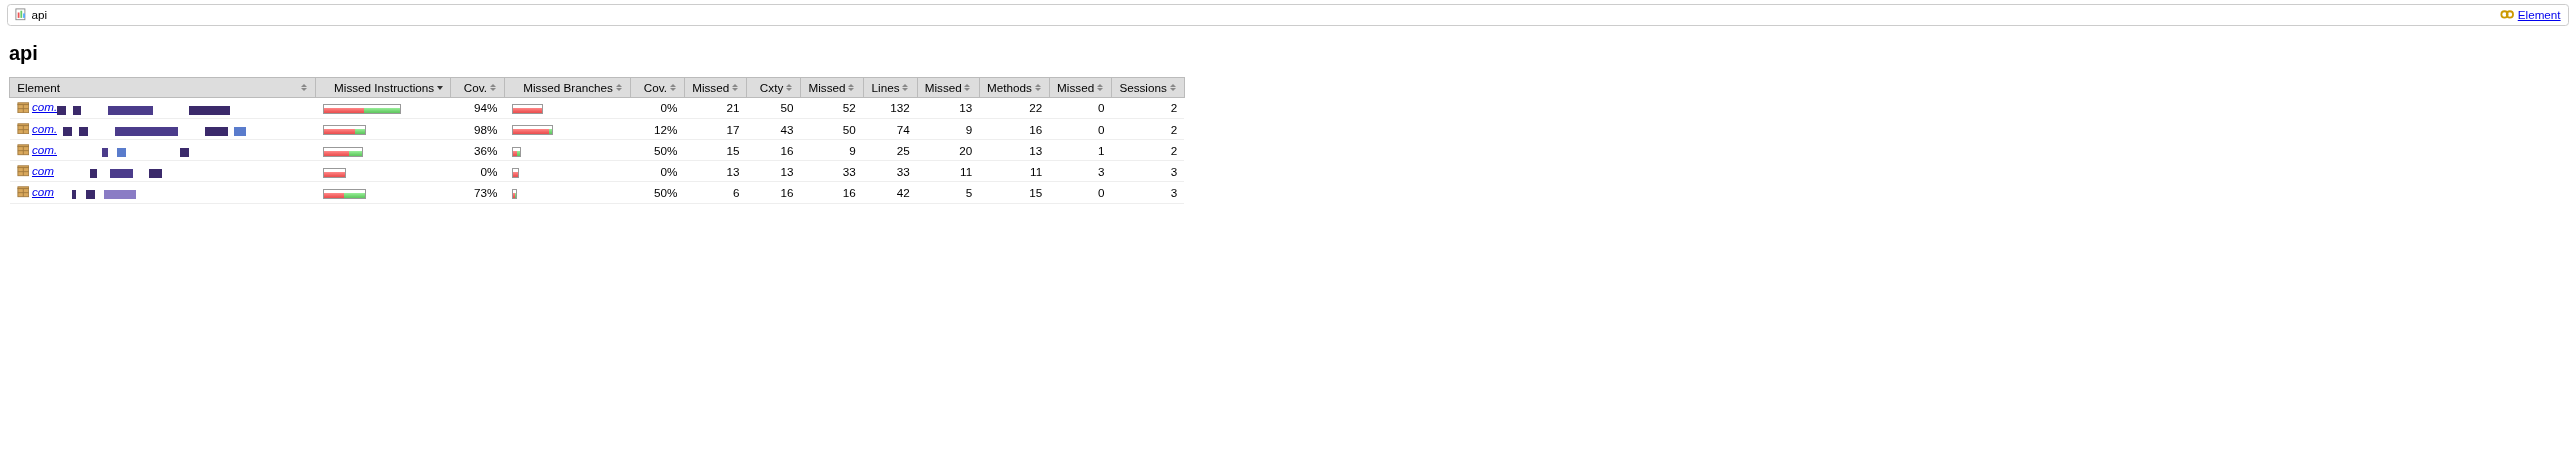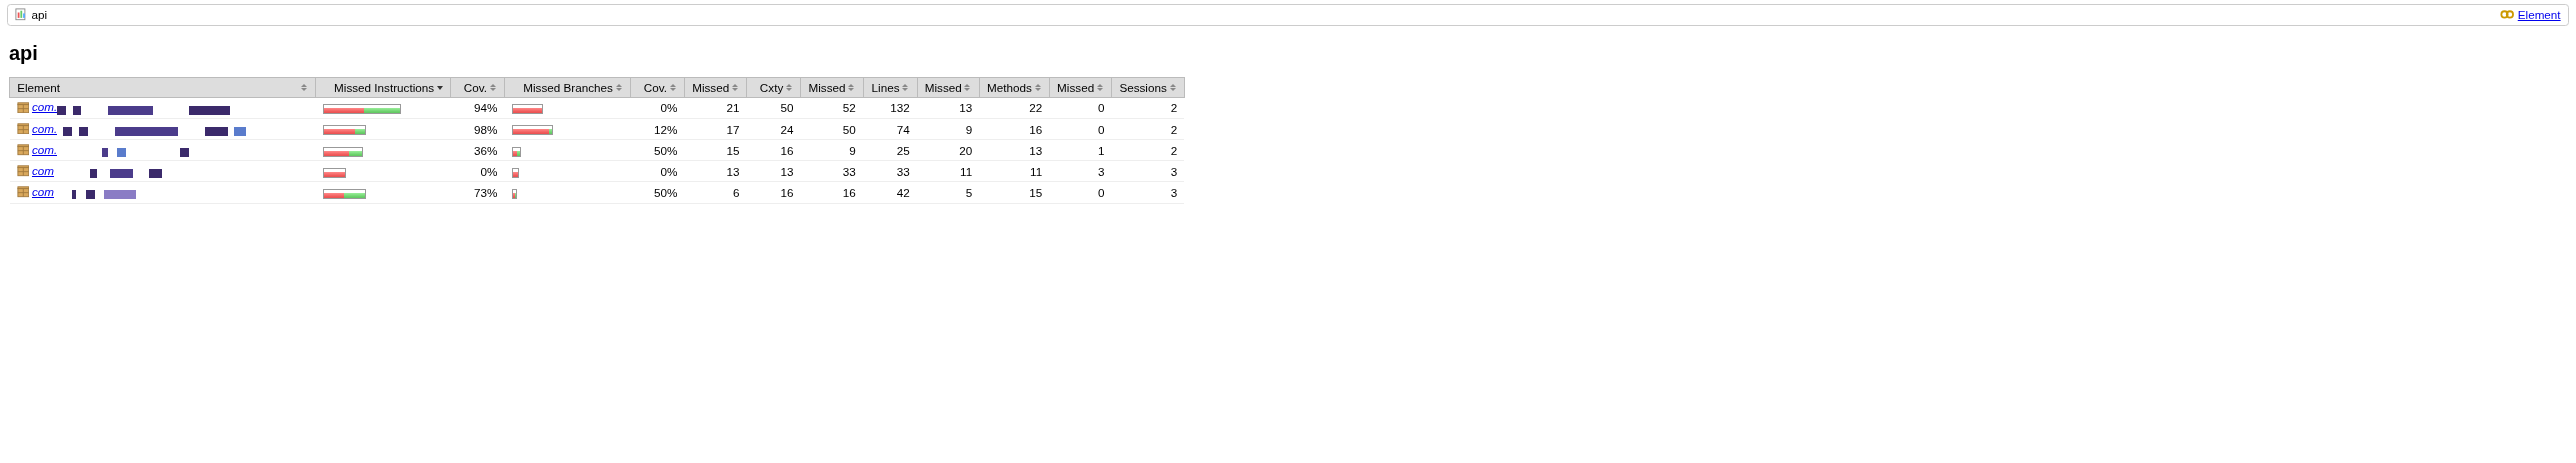--- a/index.html
+++ b/index.html
@@ -305,21 +305,21 @@
                 <rect x="1" y="2" width="12" height="2" fill="#d9a85c" stroke="#a0783c"></rect>
               </svg>
             </span>
             <span>com.</span>
           </a><span><span class="blot" style="background:#fff;width:5.4px"></span><span class="blot" style="background:#3b2a6b;width:9px"></span><span class="blot" style="background:#fff;width:7.2px"></span><span class="blot" style="background:#3b2a6b;width:9px"></span><span class="blot" style="background:#fff;width:27px"></span><span class="blot" style="background:#4b3c8b;width:63px"></span><span class="blot" style="background:#fff;width:27px"></span><span class="blot" style="background:#3b2a6b;width:23.4px"></span><span class="blot" style="background:#fff;width:5.4px"></span><span class="blot" style="background:#5a7ccc;width:12.6px"></span></span></td>
         <td class="bar-cell"><span class="bar" style="width:43px"><span class="red" style="width:31px"></span><span class="green" style="width:12.6px"></span></span></td>
         <td class="right">98%</td>
         <td class="bar-cell"><span class="bar" style="width:41px"><span class="red" style="width:36px"></span><span class="green" style="width:5.4px"></span></span></td>
         <td class="right">12%</td>
         <td class="right">17</td>
-        <td class="right">24</td>
+        <td class="right">43</td>
         <td class="right">50</td>
         <td class="right">74</td>
         <td class="right">9</td>
         <td class="right">16</td>
         <td class="right">0</td>
         <td class="right">2</td>
       </tr>
       <tr>
         <td class="element-cell"><a class="pkg-link">
             <span class="pkg-icon">

